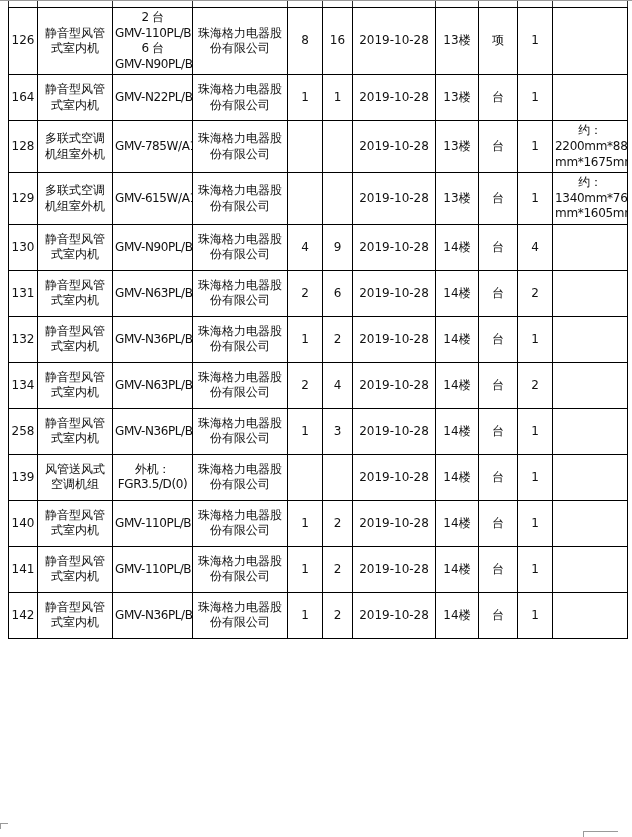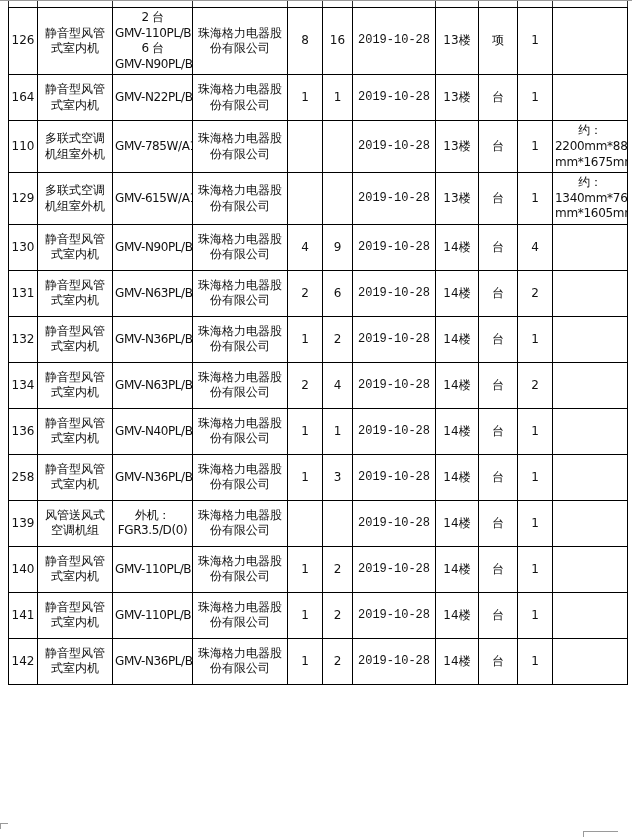--- a/index.html
+++ b/index.html
@@ -41,21 +41,21 @@
     font-size: 12px;
     line-height: 1.3;
     padding: 2px;
     overflow: hidden;
     word-break: break-word;
   }
   table.equip tr { height: 46px; }
   td.c1 { padding: 2px 10px; }            
   td.c2 { font-size: 11px; white-space: pre; letter-spacing: -0.4px; padding: 2px 0; margin-left: 12px; } 
   td.c3 { padding: 2px 3px; }             
-  td.c6 { font-size: 11px; white-space: pre; font-family: Liberation Mono, monospace; } 
+  td.c6 { font-size: 11px; white-space: pre; } 
   td.c7 { white-space: pre; }             
   td.c10 { font-size: 11px; white-space: pre; letter-spacing: -0.3px; padding: 2px 0; } 
   
   .frag-bottom-left {
     position: absolute;
     left: 0; top: 823px;
     width: 8px; height: 6px;
     border-top: 1px solid #9a9a9a;
     border-left: 1px solid #9a9a9a;
   }
@@ -125,21 +125,21 @@
           <td class="c3">珠海格力电器股份有限公司</td>
           <td class="c4">1</td>
           <td class="c5">1</td>
           <td class="c6">2019-10-28</td>
           <td class="c7">13楼</td>
           <td class="c8">台</td>
           <td class="c9">1</td>
           <td class="c10"></td>
         </tr>
         <tr>
-          <td class="c0">110</td>
+          <td class="c0">128</td>
           <td class="c1">多联式空调机组室外机</td>
           <td class="c2">GMV-785W/A1</td>
           <td class="c3">珠海格力电器股份有限公司</td>
           <td class="c4"></td>
           <td class="c5"></td>
           <td class="c6">2019-10-28</td>
           <td class="c7">13楼</td>
           <td class="c8">台</td>
           <td class="c9">1</td>
           <td class="c10">约：
@@ -204,33 +204,20 @@
           <td class="c0">134</td>
           <td class="c1">静音型风管式室内机</td>
           <td class="c2">GMV-N63PL/B</td>
           <td class="c3">珠海格力电器股份有限公司</td>
           <td class="c4">2</td>
           <td class="c5">4</td>
           <td class="c6">2019-10-28</td>
           <td class="c7">14楼</td>
           <td class="c8">台</td>
           <td class="c9">2</td>
-          <td class="c10"></td>
-        </tr>
-        <tr>
-          <td class="c0">136</td>
-          <td class="c1">静音型风管式室内机</td>
-          <td class="c2">GMV-N40PL/B</td>
-          <td class="c3">珠海格力电器股份有限公司</td>
-          <td class="c4">1</td>
-          <td class="c5">1</td>
-          <td class="c6">2019-10-28</td>
-          <td class="c7">14楼</td>
-          <td class="c8">台</td>
-          <td class="c9">1</td>
           <td class="c10"></td>
         </tr>
         <tr>
           <td class="c0">258</td>
           <td class="c1">静音型风管式室内机</td>
           <td class="c2">GMV-N36PL/B</td>
           <td class="c3">珠海格力电器股份有限公司</td>
           <td class="c4">1</td>
           <td class="c5">3</td>
           <td class="c6">2019-10-28</td>

